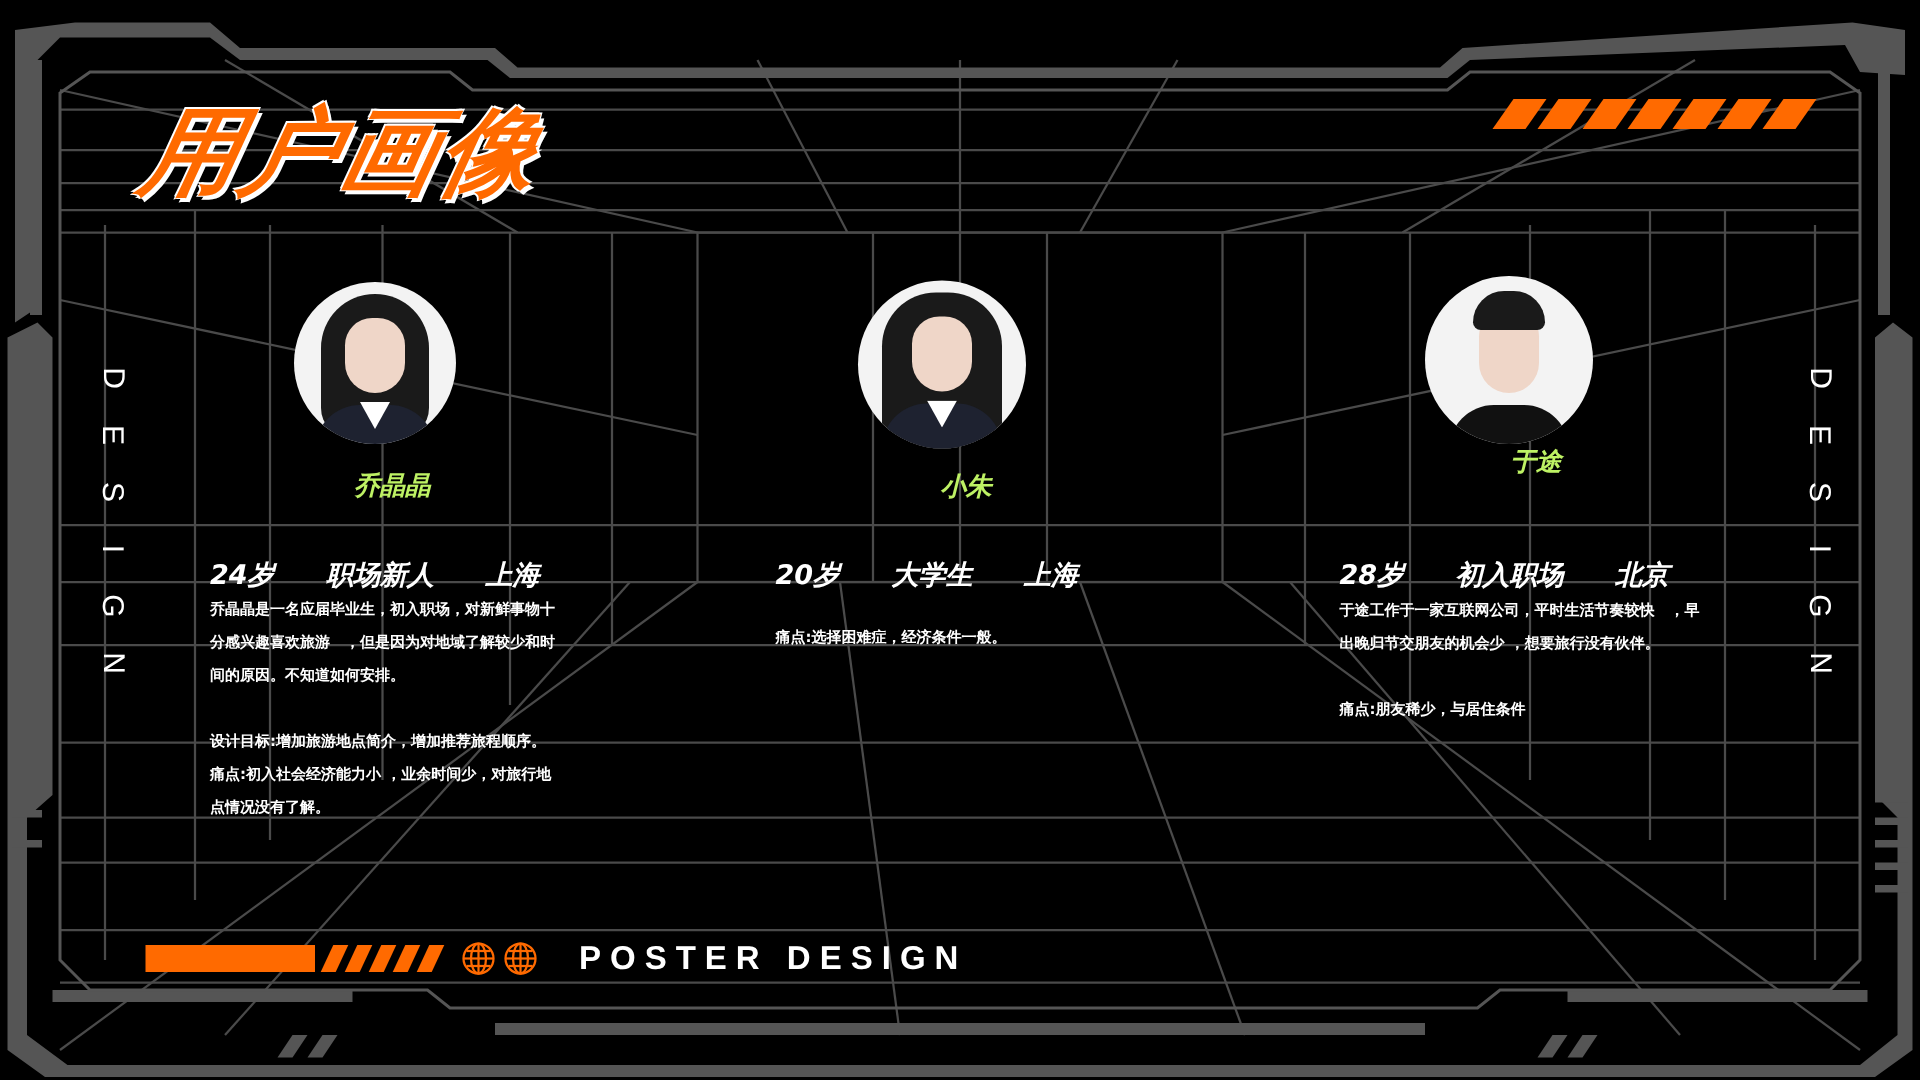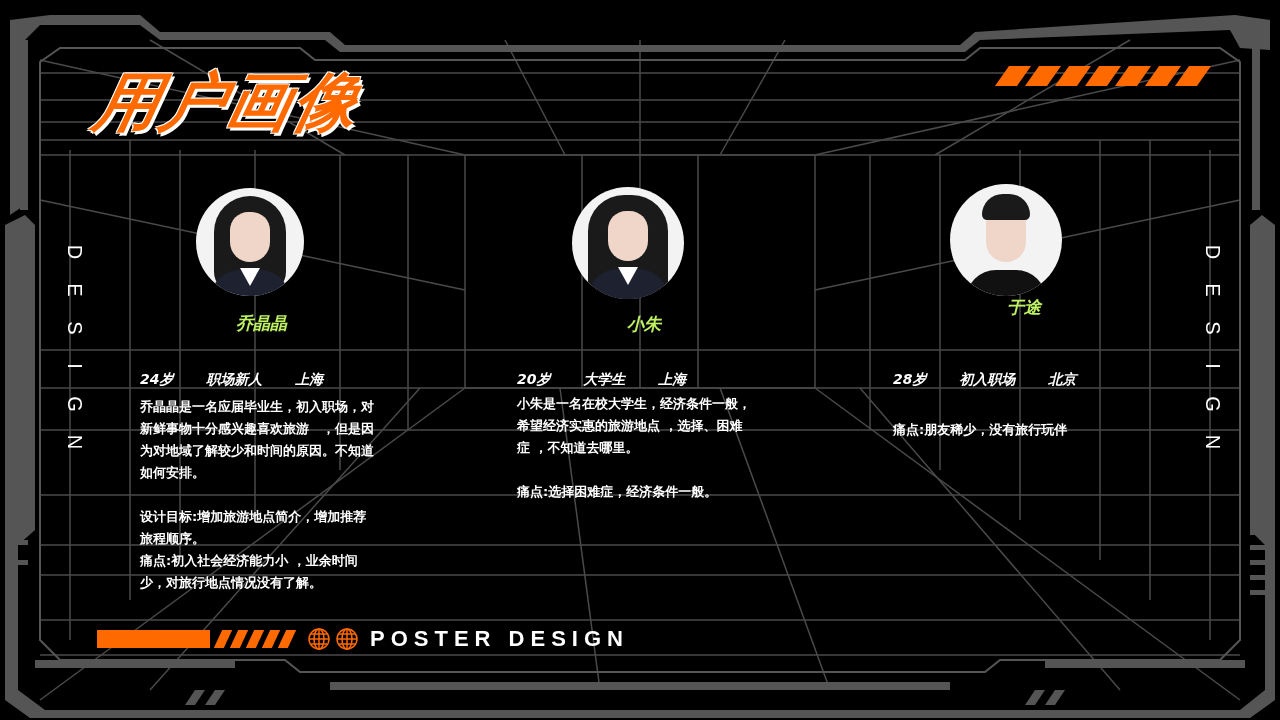--- a/index.html
+++ b/index.html
@@ -23,31 +23,31 @@
     overflow:hidden;
   }
   .avatar .hair { position:absolute; left:18px; top:8px; width:72px; height:96px; border-radius:36px 36px 20px 20px; background:#1a1a1a; }
   .avatar .face { position:absolute; left:34px; top:24px; width:40px; height:50px; border-radius:20px 20px 22px 22px; background:#efd6c8; }
   .avatar .body { position:absolute; left:14px; top:82px; width:80px; height:40px; border-radius:30px 30px 0 0; background:#1e2230; }
   .avatar .collar { position:absolute; left:44px; top:80px; width:20px; height:18px; background:#fff; clip-path:polygon(0 0,100% 0,50% 100%); }
   .avatar .short-hair { position:absolute; left:30px; top:12px; width:48px; height:26px; border-radius:24px 24px 6px 6px; background:#1a1a1a; }
   .pname {
     position:absolute; font-size:17px; font-weight:bold; color:#bef264; font-style:italic;margin-left:24px;
   }
-  .meta { position:absolute; font-size:14px; font-weight:bold; font-style:italic; white-space:nowrap; }
+  .meta { position:absolute; font-size:18px; font-weight:bold; font-style:italic; white-space:nowrap; }
   .meta span { margin-right:28px; }
-  .desc { position:absolute; font-size:13px; line-height:22px; font-weight:bold; width:235px; }
+  .desc { position:absolute; font-size:10px; line-height:22px; font-weight:bold; width:235px; }
   .desc p { margin:0; }
   .desc .gap { height:22px; }
   .footer { position:absolute; left:97px; top:626px; display:flex; align-items:center; }
   .footer .bar { width:113px; height:18px; background:#ff6a00; }
   .footer .fstripes { display:flex; gap:6px; margin-left:8px; }
   .footer .fstripe { width:10px; height:18px; background:#ff6a00; transform:skewX(-25deg); }
   .globe { width:22px; height:22px; margin-left:6px; }
-  .footer .ftext { margin-left:12px; font-size:22px; font-weight:bold; letter-spacing:6px; font-family:"Liberation Sans", sans-serif; color:#fff;text-align:center; }
+  .footer .ftext { margin-left:28px; font-size:22px; font-weight:bold; letter-spacing:6px; font-family:"Liberation Sans", sans-serif; color:#fff;text-align:center; }
 </style>
 </head>
 <body>
 
 <svg class="bg-svg" viewBox="0 0 1280 720">
   <g stroke="#4a4a4a" stroke-width="1.5" fill="none">
 
     <rect x="465" y="155" width="350" height="233"></rect>
 
     <line x1="40" y1="73" x2="1240" y2="73"></line>
@@ -182,42 +182,42 @@
       <div class="collar" style="left:46px;background:#fff;"></div>
       <div class="face" style="left:36px;"></div>
   </div>
   <div class="pname" style="left:603px;top:313px;text-align:right;">小朱</div>
   <div class="meta" style="left:517px;top:371px;">
     <span>20岁</span>
     <span>大学生</span>
     <span>上海</span>
   </div>
   <div class="desc" style="left:517px;top:393px;">
-    <p>小朱是一名在校大学生，经济条件一般，希望经济实惠的旅游地点 ，选择、困难症 ，不知道去哪里。</p>
     <div class="gap"></div>
     <p>痛点:选择困难症，经济条件一般。</p>
     <div class="gap"></div>
   </div>
 </div>
 
 <div>
   <div class="avatar" style="left:950px;top:184px;width:112px;height:112px;">
     <div class="body" style="left:16px;top:86px;background:#111;"></div>
       <div class="face" style="left:36px;top:22px;height:56px;"></div>
       <div class="short-hair" style="left:32px;top:10px;"></div>
   </div>
   <div class="pname" style="left:983px;top:296px;">于途</div>
   <div class="meta" style="left:893px;top:371px;">
     <span>28岁</span>
     <span>初入职场</span>
     <span>北京</span>
   </div>
   <div class="desc" style="left:893px;top:397px;width:245px;">
-    <div class="gap"></div>
-    <p>痛点:朋友稀少，没有旅行玩伴</p>
+    <p>于途工作于一家互联网公司，平时生活节奏较快　，早出晚归节交朋友的机会少 ，想要旅行没有伙伴。</p>
+    <div class="gap"></div>
+    <p>痛点:朋友稀少，与居住条件</p>
     <div class="gap"></div>
   </div>
 </div>
 
 <div class="footer">
   <div class="bar"></div>
   <div class="fstripes">
     <div class="fstripe"></div>
       <div class="fstripe"></div>
       <div class="fstripe"></div>

